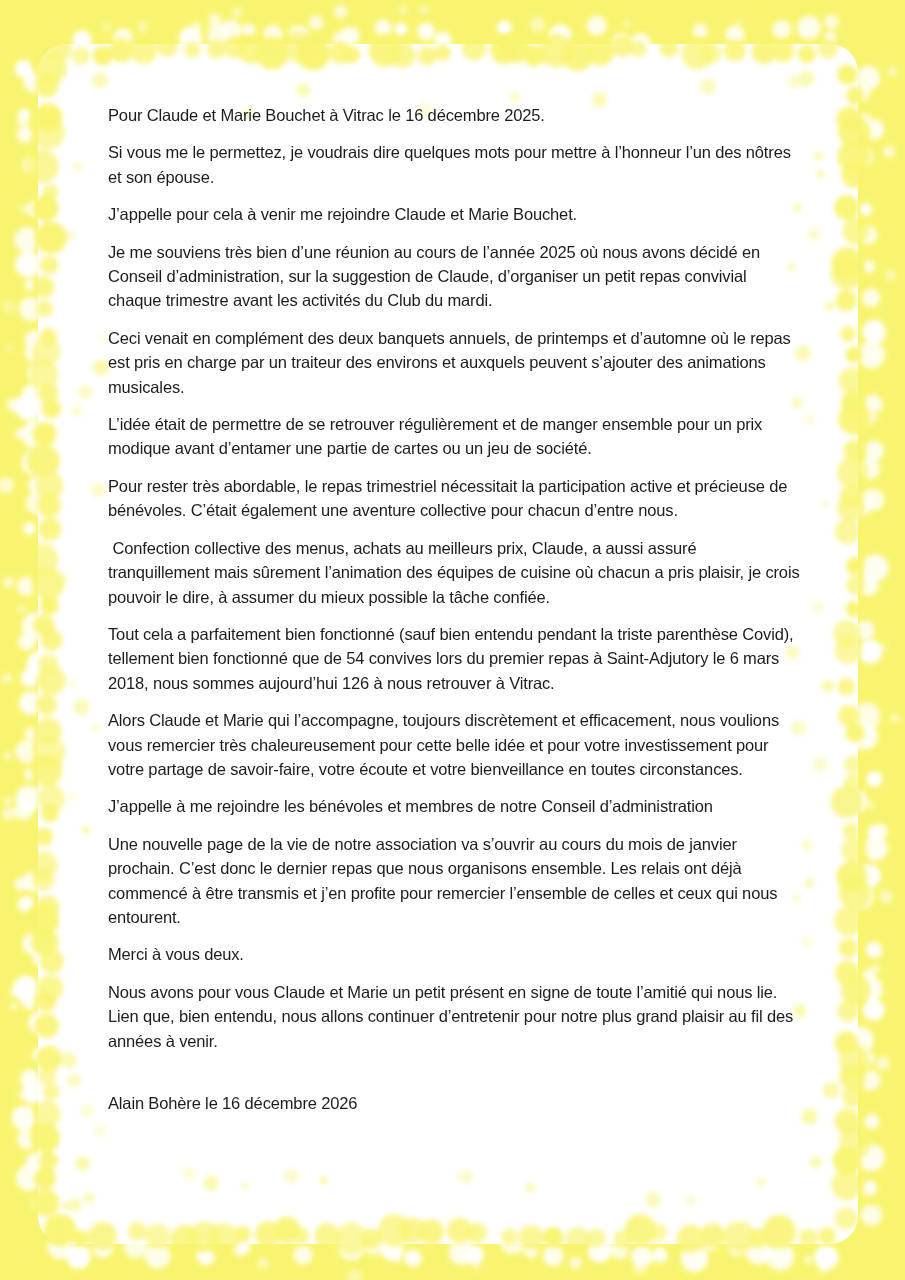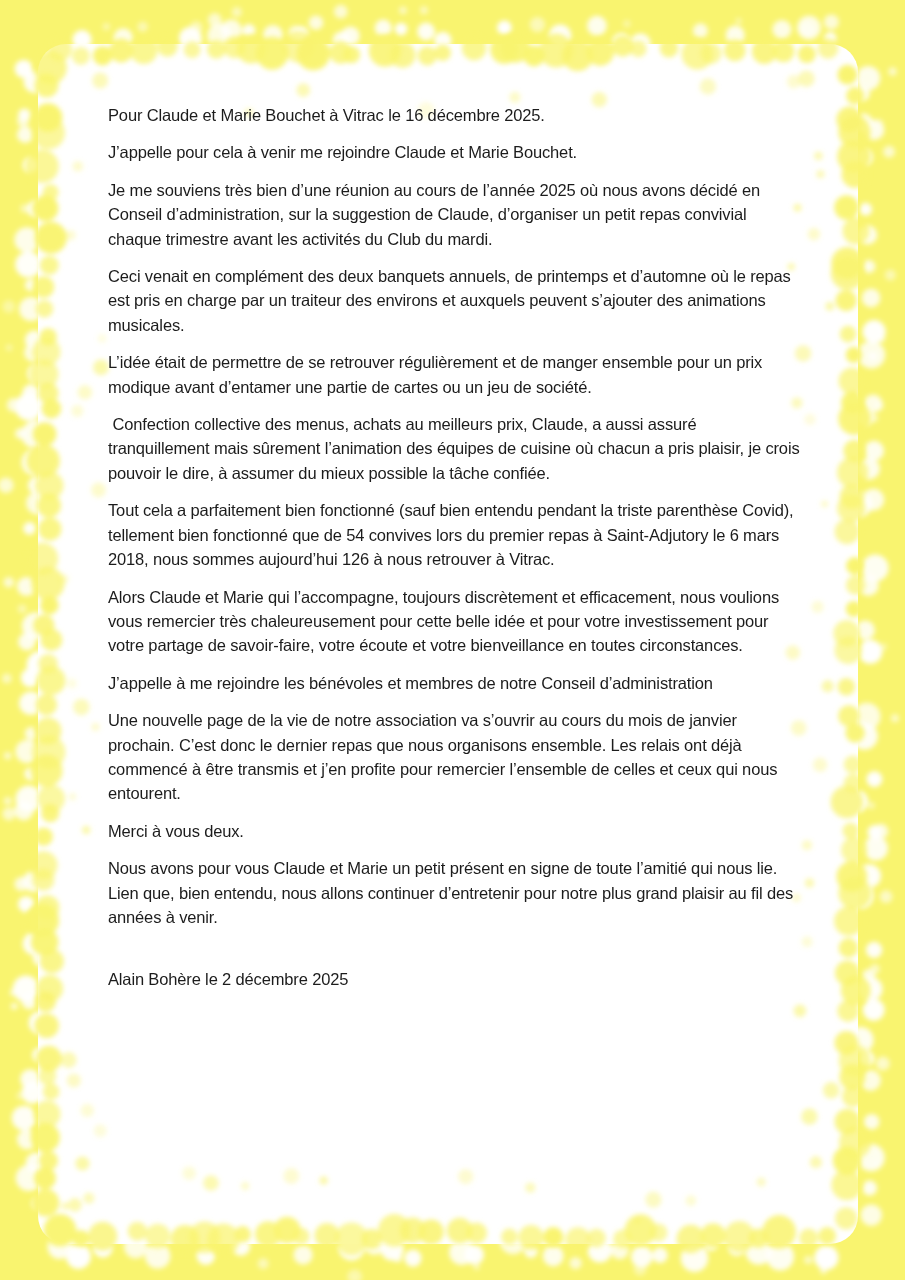--- a/index.html
+++ b/index.html
@@ -483,27 +483,29 @@
         <circle cx="855.1" cy="1142.3" r="16.1" fill="#f9f46f" fill-opacity="0.71"></circle>
         <circle cx="847.1" cy="1160.6" r="14.2" fill="#f9f46f" fill-opacity="0.95"></circle>
         <circle cx="815.9" cy="1162.2" r="6.1" fill="#f9f46f" fill-opacity="0.54"></circle>
         <circle cx="846.8" cy="1184.8" r="15.4" fill="#f9f46f" fill-opacity="0.74"></circle>
         <circle cx="846.2" cy="1218.4" r="11.1" fill="#f9f46f" fill-opacity="0.70"></circle>
       </g>
   </svg>
 
   <div class="letter-body" style="color: rgb(28, 28, 28);">
     <p class="para">Pour Claude et Marie Bouchet à Vitrac le 16 décembre 2025.</p>
+      <p class="para">Si vous me le permettez, je voudrais dire quelques mots pour mettre à l’honneur l’un des nôtres et son épouse.</p>
       <p class="para">J’appelle pour cela à venir me rejoindre Claude et Marie Bouchet.</p>
       <p class="para">Je me souviens très bien d’une réunion au cours de l’année 2025 où nous avons décidé en Conseil d’administration, sur la suggestion de Claude, d’organiser un petit repas convivial chaque trimestre avant les activités du Club du mardi.</p>
       <p class="para">Ceci venait en complément des deux banquets annuels, de printemps et d’automne où le repas est pris en charge par un traiteur des environs et auxquels peuvent s’ajouter des animations musicales.</p>
       <p class="para">L’idée était de permettre de se retrouver régulièrement et de manger ensemble pour un prix modique avant d’entamer une partie de cartes ou un jeu de société.</p>
+      <p class="para">Pour rester très abordable, le repas trimestriel nécessitait la participation active et précieuse de bénévoles. C’était également une aventure collective pour chacun d’entre nous.</p>
       <p class="para"> Confection collective des menus, achats au meilleurs prix, Claude, a aussi assuré tranquillement mais sûrement l’animation des équipes de cuisine où chacun a pris plaisir, je crois pouvoir le dire, à assumer du mieux possible la tâche confiée.</p>
       <p class="para">Tout cela a parfaitement bien fonctionné (sauf bien entendu pendant la triste parenthèse Covid), tellement bien fonctionné que de 54 convives lors du premier repas à Saint-Adjutory le 6 mars 2018, nous sommes aujourd’hui 126 à nous retrouver à Vitrac.</p>
       <p class="para">Alors Claude et Marie qui l’accompagne, toujours discrètement et efficacement, nous voulions vous remercier très chaleureusement pour cette belle idée et pour votre investissement pour votre partage de savoir-faire, votre écoute et votre bienveillance en toutes circonstances.</p>
       <p class="para">J’appelle à me rejoindre les bénévoles et membres de notre Conseil d’administration</p>
       <p class="para">Une nouvelle page de la vie de notre association va s’ouvrir au cours du mois de janvier prochain. C’est donc le dernier repas que nous organisons ensemble. Les relais ont déjà commencé à être transmis et j’en profite pour remercier l’ensemble de celles et ceux qui nous entourent.</p>
       <p class="para">Merci à vous deux.</p>
       <p class="para">Nous avons pour vous Claude et Marie un petit présent en signe de toute l’amitié qui nous lie. Lien que, bien entendu, nous allons continuer d’entretenir pour notre plus grand plaisir au fil des années à venir.</p>
-      <p class="signature">Alain Bohère le 2 décembre 2025</p>
+      <p class="signature">Alain Bohère le 16 décembre 2026</p>
   </div>
 
 </div>
 
 </body></html>

